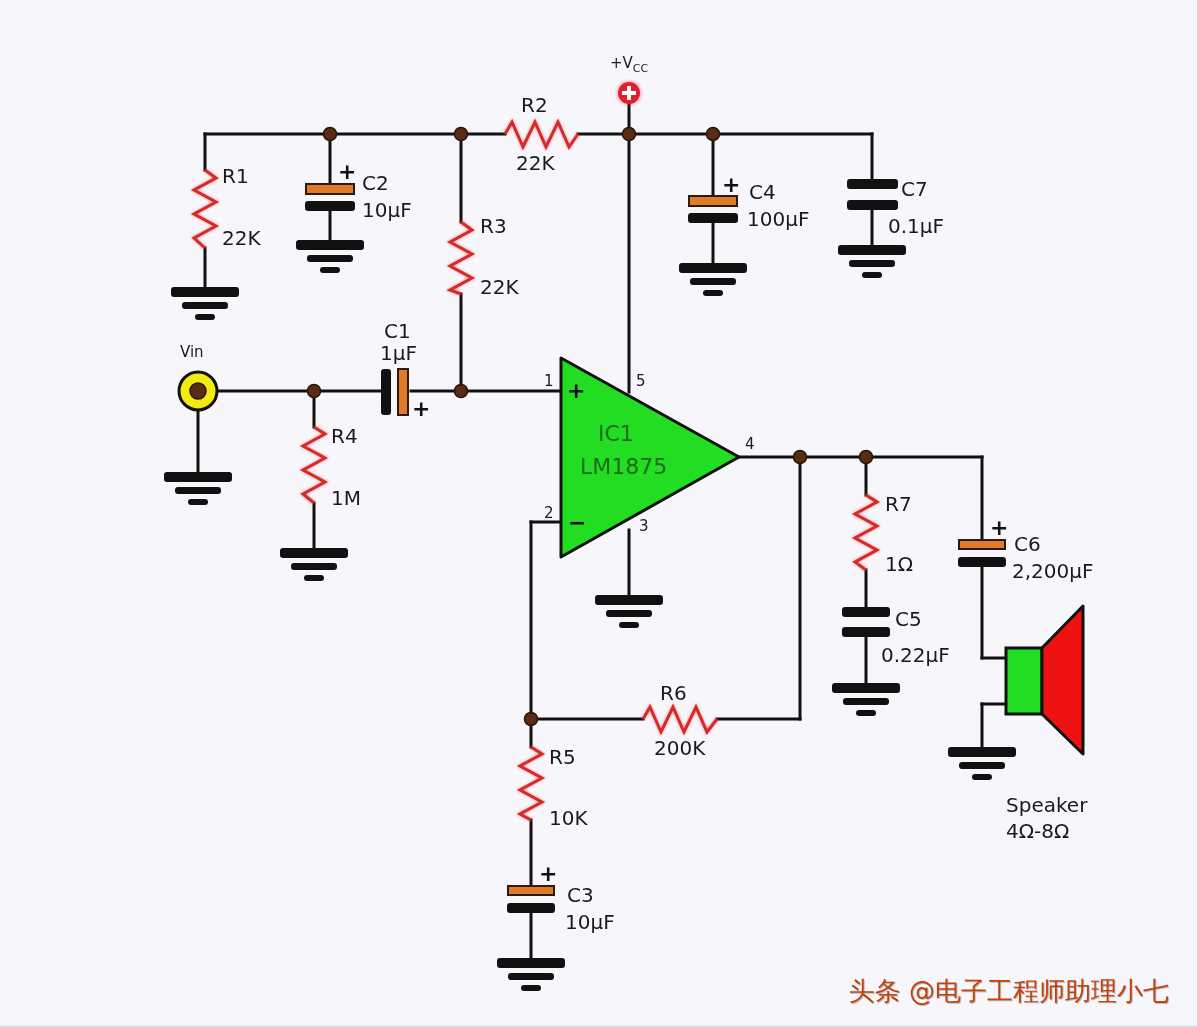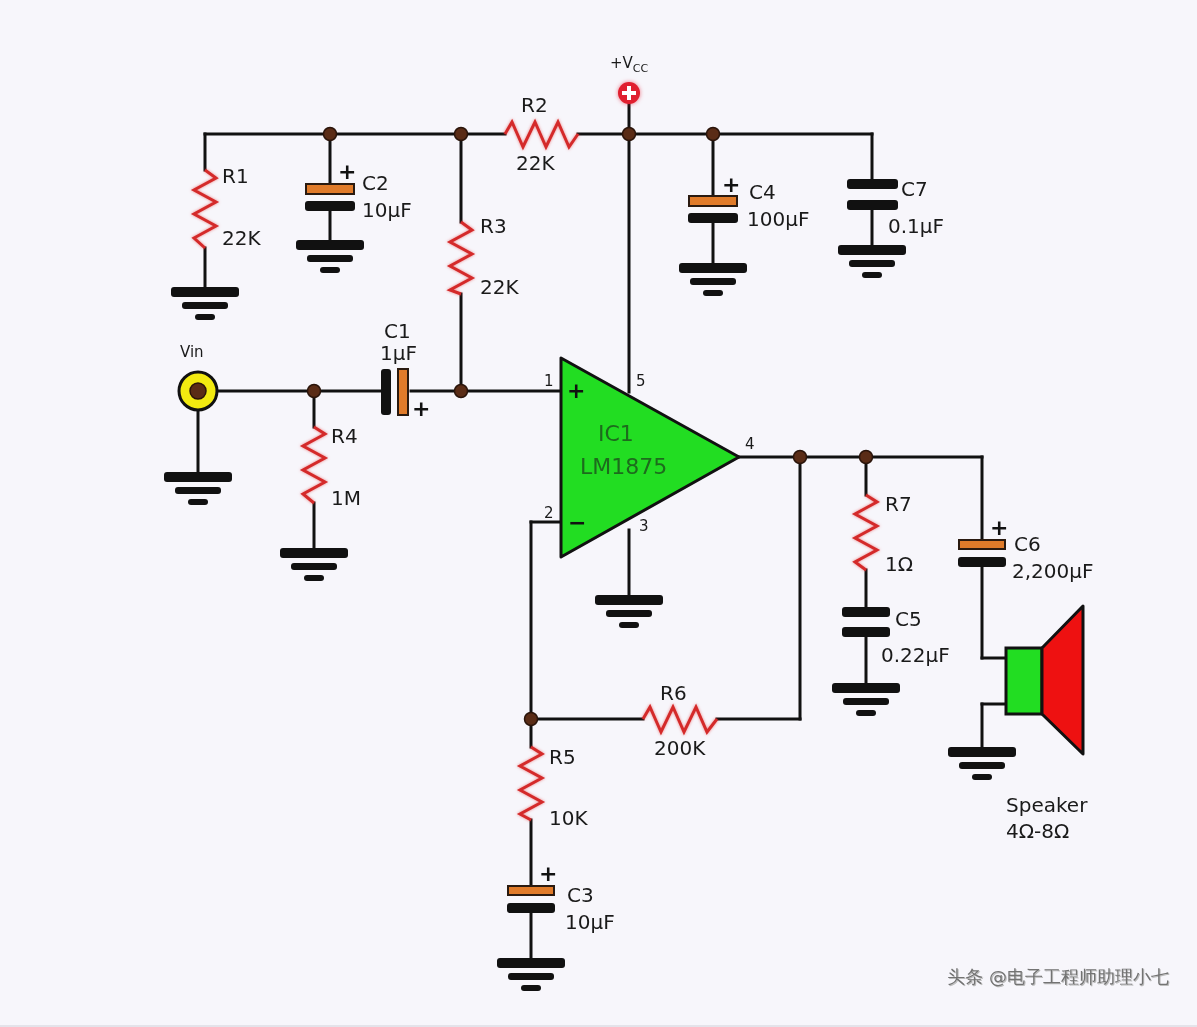--- a/index.html
+++ b/index.html
@@ -8,21 +8,21 @@
   .wire { stroke: #111; stroke-width: 3; fill: none; stroke-linecap: square; }
   .res { stroke: #d42a2a; stroke-width: 3; fill: none; stroke-linejoin: miter; filter: drop-shadow(0 0 1.5px rgba(230,60,60,0.6)); }
   .plate { fill: #111; }
   .plate-pos { fill: #e07b2a; stroke: #2a1a10; stroke-width: 2; }
   .gnd { fill: #111; }
   .node { fill: #5a2c16; stroke: #2a140a; stroke-width: 1.5; }
   .lbl { font-family: "DejaVu Sans", sans-serif; font-size: 20px; fill: #1a1a1a; }
   .lbl-sm { font-family: "DejaVu Sans", sans-serif; font-size: 15px; fill: #1a1a1a; }
   .ic-lbl { font-family: "DejaVu Sans", sans-serif; font-size: 22px; fill: #1d6b1d; }
   .plus { font-family: "DejaVu Sans", sans-serif; font-size: 22px; font-weight: bold; fill: #111; }
-  .wm { position: absolute; right: 28px; bottom: 38px; font-family: "DejaVu Sans", sans-serif; font-size: 18px; color: #737373; text-shadow: 1px 1px 0 #bbb; }
+  .wm { position: absolute; right: 28px; bottom: 18px; font-family: "DejaVu Sans", sans-serif; font-size: 26px; color: #c2410c; text-shadow: 1px 1px 0 #bbb; }
   .bottom-bar { position: absolute; left: 0; right: 0; bottom: 0; height: 2px; background: #e4e3ea; }
 </style>
 </head>
 <body>
 
 <svg id="schem" width="1197" height="1027" viewBox="0 0 1197 1027">
   <defs>
     <g id="gnd">
       <rect x="-34" y="-5" width="68" height="10" rx="3" class="gnd"></rect>
       <rect x="-23" y="10" width="46" height="7" rx="3" class="gnd"></rect>

